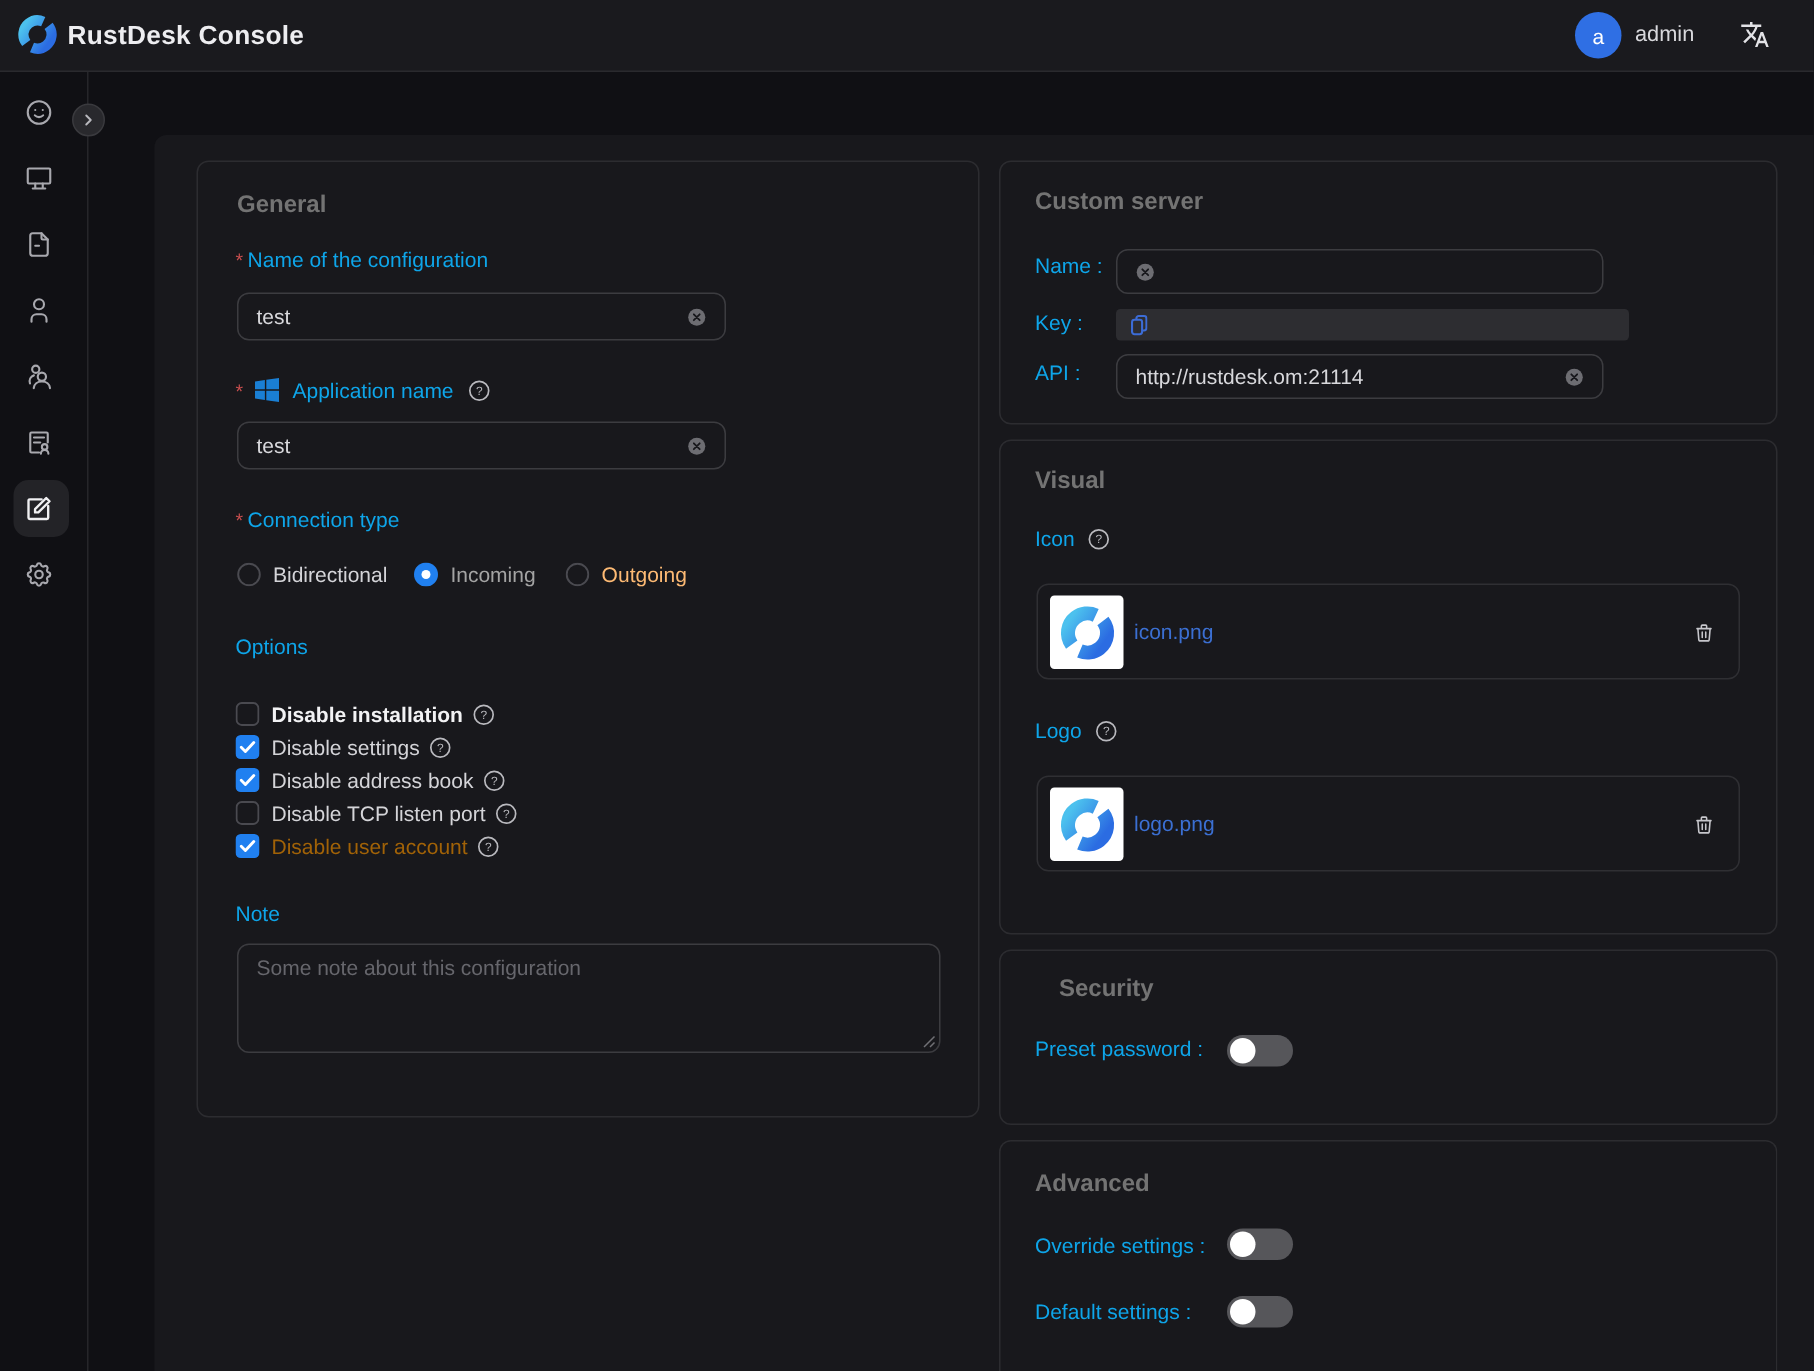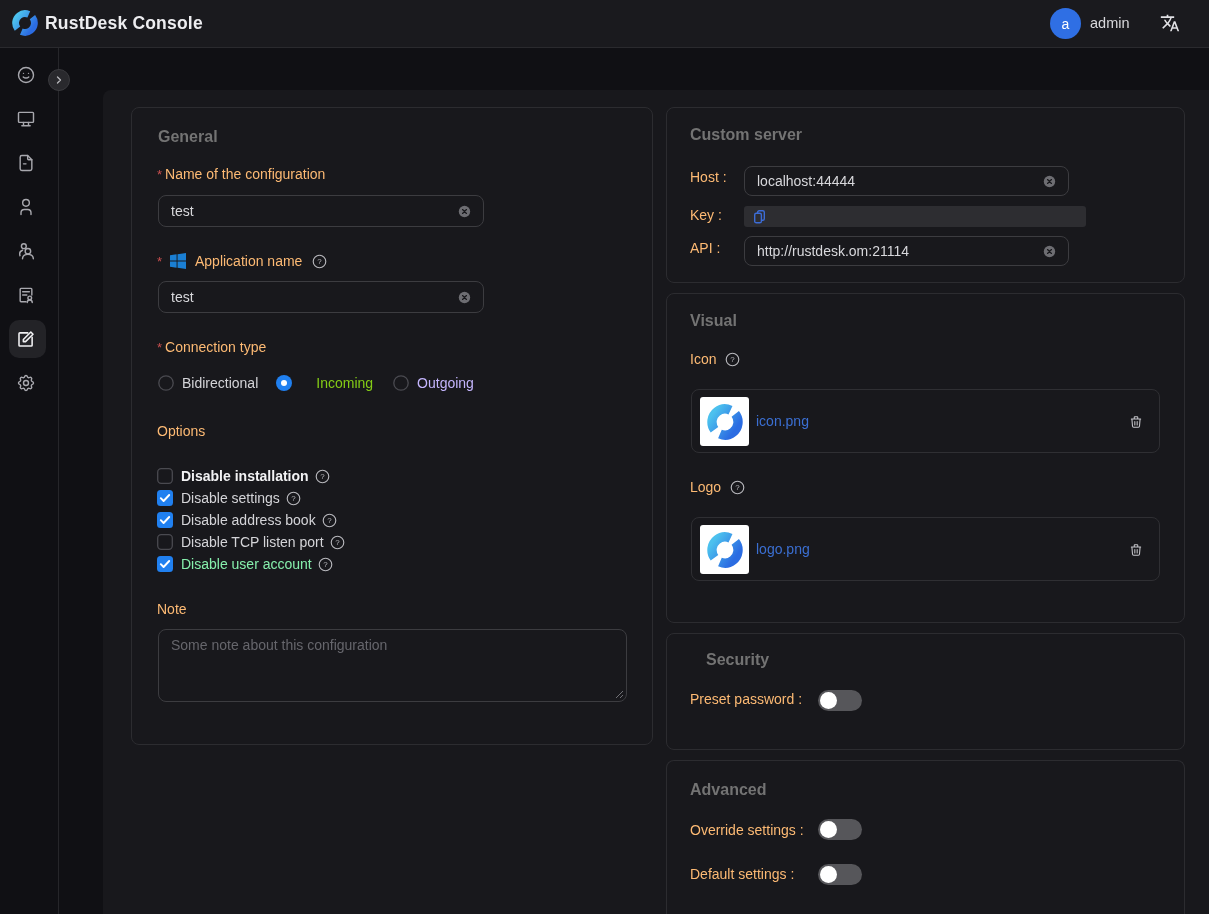--- a/index.html
+++ b/index.html
@@ -23,21 +23,21 @@
     border-radius:10px; background:#232327; }
   #collapse { position:absolute; left:48px; top:69px; width:22px; height:22px;
     border-radius:50%; background:#29292d; border:1px solid #3a3a3e; z-index:6;
     display:flex; align-items:center; justify-content:center; }
   
   #page { position:absolute; left:103px; top:90px; width:1106px; height:824px;
     background:#18181c; border-radius:8px 0 0 0; }
   .card { position:absolute; background:#18181c; border:1px solid #2c2c30;
     border-radius:8px; }
   .cardtitle { font-size:16px; font-weight:700; color:#737373; }
-  .f { font-size:14px; color:#fdba74; }
+  .f { font-size:14px; color:#0ea5e9; }
   .red { color:#c94f4f; margin-right:3px; font-size:13px; }
   .input { position:absolute; height:32px; border:1px solid #3c3c40;
     border-radius:8px; background:#18181c; color:#d8d8dc; font-size:14px;
     display:flex; align-items:center; padding:0 12px; }
   .input .txt { flex:1; }
   .clearc { width:13px; height:13px; }
   .qicon { display:inline-block; vertical-align:-3px; margin-left:5px; }
   
   .toggle { position:absolute; width:44px; height:21px; border-radius:10.5px;
     background:#56565a; }
@@ -166,25 +166,25 @@
 
 <div class="abs" style="left:158px; top:375px; display:flex; align-items:flex-start; gap:0;">
   <svg width="16" height="16" viewBox="0 0 16 16">
       <circle cx="8" cy="8" r="7.2" fill="none" stroke="#4a4a50" stroke-width="1.3"></circle>
     </svg>
   <span class="f" style="margin-left:8px; font-size:14px; color:#d4d4d8;">Bidirectional</span>
   <svg style="margin-left:18px;" width="16" height="16" viewBox="0 0 16 16">
       <circle cx="8" cy="8" r="8" fill="#2080f0"></circle>
       <circle cx="8" cy="8" r="3" fill="#fff"></circle>
     </svg>
-  <span class="f" style="margin-left:24px; color:#84cc16;">Incoming</span>
+  <span class="f" style="margin-left:8px; color:#a3a3a3;">Incoming</span>
   <svg style="margin-left:20px;" width="16" height="16" viewBox="0 0 16 16">
       <circle cx="8" cy="8" r="7.2" fill="none" stroke="#4a4a50" stroke-width="1.3"></circle>
     </svg>
-  <span class="f" style="margin-left:8px; color:#c4b5fd;">Outgoing</span>
+  <span class="f" style="margin-left:8px; color:#fdba74;">Outgoing</span>
 </div>
 
 <div class="abs f" style="left:157px; top:423px;">Options</div>
 
 <div class="abs" style="left:157px; top:468px; display:flex; align-items:center;">
     <svg width="16" height="16" viewBox="0 0 16 16">
       <rect x="0.7" y="0.7" width="14.6" height="14.6" rx="3.5" fill="none" stroke="#4a4a50" stroke-width="1.3"></rect>
     </svg>
     <span style="margin-left:8px; font-size:14px; font-weight:700; color:#f2f2f4;">Disable installation</span>
     <svg style="margin-left:6px;" width="15" height="15" viewBox="0 0 16 16">
@@ -222,40 +222,39 @@
     <svg style="margin-left:6px;" width="15" height="15" viewBox="0 0 16 16">
       <circle cx="8" cy="8" r="6.7" fill="none" stroke="#b9b9be" stroke-width="1.2"></circle>
       <text x="8" y="11" font-size="8.5" fill="#b9b9be" text-anchor="middle" font-family="Liberation Sans">?</text>
     </svg>
   </div>
 <div class="abs" style="left:157px; top:556px; display:flex; align-items:center;">
     <svg width="16" height="16" viewBox="0 0 16 16">
       <rect width="16" height="16" rx="3.5" fill="#2080f0"></rect>
       <path d="M3.8 8.2l2.8 2.8 5.6-6" stroke="#fff" stroke-width="1.9" fill="none" stroke-linecap="round" stroke-linejoin="round"></path>
     </svg>
-    <span style="margin-left:8px; font-size:14px; color:#86efac;">Disable user account</span>
+    <span style="margin-left:8px; font-size:14px; color:#a16207;">Disable user account</span>
     <svg style="margin-left:6px;" width="15" height="15" viewBox="0 0 16 16">
       <circle cx="8" cy="8" r="6.7" fill="none" stroke="#b9b9be" stroke-width="1.2"></circle>
       <text x="8" y="11" font-size="8.5" fill="#b9b9be" text-anchor="middle" font-family="Liberation Sans">?</text>
     </svg>
   </div>
 
 <div class="abs f" style="left:157px; top:601px;">Note</div>
 <div class="abs" style="left:158px; top:629px; width:469px; height:73px; border:1px solid #3c3c40; border-radius:8px;">
   <div style="padding:7px 12px; font-size:14px; color:#66666c;">Some note about this configuration</div>
   <svg style="position:absolute; right:2px; bottom:2px;" width="9" height="9" viewBox="0 0 9 9" stroke="#707075" stroke-width="1">
       <path d="M8 1L1 8M8 5L5 8"></path>
     </svg>
 </div>
 
 <div class="card" style="left:666px; top:107px; width:519px; height:176px;"></div>
 <div class="abs cardtitle" style="left:690px; top:126px;">Custom server</div>
-<div class="abs f" style="left:690px; top:169px;">Host :</div>
+<div class="abs f" style="left:690px; top:169px;">Name :</div>
 <div class="input" style="left:744px; top:166px; width:325px; height:30px;">
-  <span class="txt">localhost:44444</span>
   <svg class="clearc" viewBox="0 0 16 16">
       <circle cx="8" cy="8" r="7" fill="#6d6d72"></circle>
       <path d="M5.6 5.6l4.8 4.8M10.4 5.6l-4.8 4.8" stroke="#18181c" stroke-width="1.5" stroke-linecap="round"></path>
     </svg>
 </div>
 <div class="abs f" style="left:690px; top:207px;">Key :</div>
 <div class="abs" style="left:744px; top:206px; width:342px; height:21px; background:#2d2d31; border-radius:3px; display:flex; align-items:center; padding:0 6px;">
   <svg style="margin-left:4px;" width="11" height="14" viewBox="0 0 11 14" fill="none">
     <rect x="3.6" y="0.7" width="6.7" height="9.6" rx="1.6" stroke="#3c6cd6" stroke-width="1.4"></rect>
     <rect x="0.7" y="3.2" width="6.7" height="9.6" rx="1.6" fill="#2d2d31" stroke="#3c6cd6" stroke-width="1.4"></rect>

